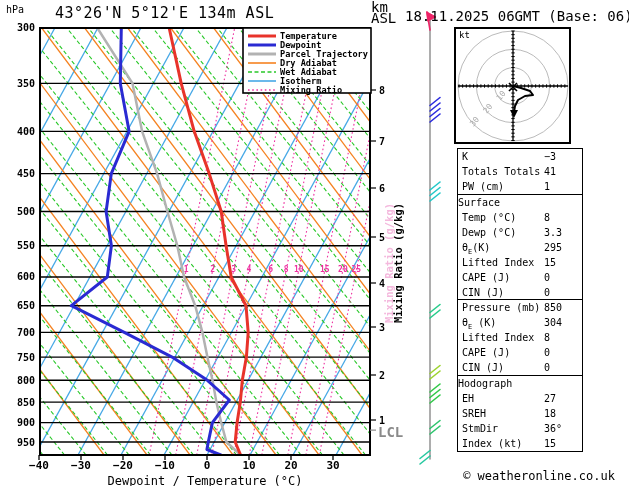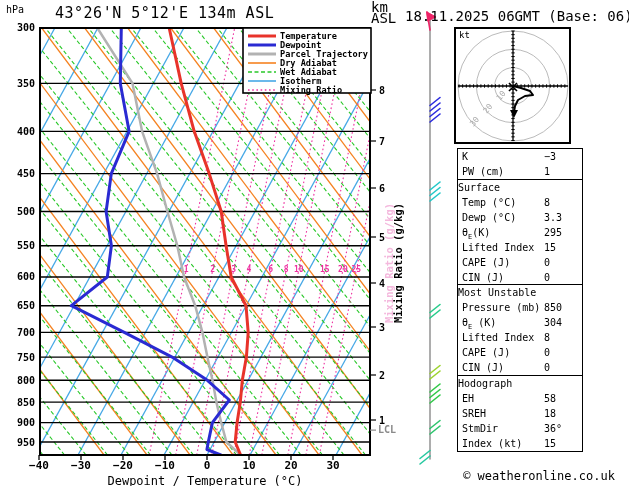--- a/index.html
+++ b/index.html
@@ -9,21 +9,21 @@
   .b{font-weight:normal;}
   #station-title{left:55px;top:4px;font-size:15px;letter-spacing:.5px;}
   #date-title{left:405px;top:8px;width:222px;font-size:14px;}
   #hpa-label{left:6px;top:4px;font-size:10px;}
   #kmasl{left:371px;top:2px;font-size:14px;line-height:11px;}
   #xaxis-title{left:40px;top:474px;width:330px;text-align:center;font-size:12px;}
   .vlabel{position:absolute;transform:rotate(-90deg);transform-origin:center;
           white-space:nowrap;font-size:10.5px;font-weight:bold;width:130px;text-align:center;height:14px;}
   #mix-axis-black{left:334px;top:256px;color:#000;}
   #mix-axis-pink{left:325px;top:256px;color:#f4b8dd;}
-  #lcl-label{left:378px;top:424px;font-size:10px;color:#8a8a8a;font-weight:bold;text-align:right;}
+  #lcl-label{left:378px;top:424px;font-size:14px;color:#8a8a8a;font-weight:bold;text-align:right;}
   #kt-label{left:459px;top:30px;font-size:9px;}
   #footer{left:450px;top:469px;width:178px;text-align:center;font-size:12px;}
   #datatable{position:absolute;left:457px;top:150px;width:126px;font-size:10px;line-height:15px;}
   .tsection{border:1.6px solid #000;margin-top:-1.6px;background:#fff;}
   .tsection .ttitle{height:15px;}
   .trow{position:relative;height:15px;padding-left:4px;}
   .trow .tval{position:absolute;left:86px;top:0;}
   sub{font-size:7px;}
 </style>
 </head>
@@ -347,41 +347,41 @@
 </div>
 <div class="abs b" id="xaxis-title">Dewpoint / Temperature (°C)</div>
 <div class="vlabel" id="mix-axis-pink">Mixing Ratio (g/kg)</div>
 <div class="vlabel" id="mix-axis-black">Mixing Ratio (g/kg)</div>
 <div class="abs" id="lcl-label">LCL</div>
 <div class="abs b" id="kt-label">kt</div>
 <div class="abs b" id="footer">© weatheronline.co.uk</div>
 <div id="datatable">
       <div class="tsection">
         <div class="trow"><span>K</span><span class="tval">−3</span></div>
+        <div class="trow"><span>Totals Totals</span><span class="tval">41</span></div>
         <div class="trow"><span>PW (cm)</span><span class="tval">1</span></div>
       </div>
       <div class="tsection">
         <div class="ttitle">Surface</div>
         <div class="trow"><span>Temp (°C)</span><span class="tval">8</span></div>
         <div class="trow"><span>Dewp (°C)</span><span class="tval">3.3</span></div>
         <div class="trow"><span>θ<sub>E</sub>(K)</span><span class="tval">295</span></div>
         <div class="trow"><span>Lifted Index</span><span class="tval">15</span></div>
         <div class="trow"><span>CAPE (J)</span><span class="tval">0</span></div>
         <div class="trow"><span>CIN (J)</span><span class="tval">0</span></div>
       </div>
       <div class="tsection">
-        <div class="ttitle">Most Unstable</div>
         <div class="trow"><span>Pressure (mb)</span><span class="tval">850</span></div>
         <div class="trow"><span>θ<sub>E</sub> (K)</span><span class="tval">304</span></div>
         <div class="trow"><span>Lifted Index</span><span class="tval">8</span></div>
         <div class="trow"><span>CAPE (J)</span><span class="tval">0</span></div>
         <div class="trow"><span>CIN (J)</span><span class="tval">0</span></div>
       </div>
       <div class="tsection">
         <div class="ttitle">Hodograph</div>
-        <div class="trow"><span>EH</span><span class="tval">58</span></div>
+        <div class="trow"><span>EH</span><span class="tval">27</span></div>
         <div class="trow"><span>SREH</span><span class="tval">18</span></div>
         <div class="trow"><span>StmDir</span><span class="tval">36°</span></div>
         <div class="trow"><span>Index (kt)</span><span class="tval">15</span></div>
       </div>
     </div>
 
 </div>
 
 </body></html>

